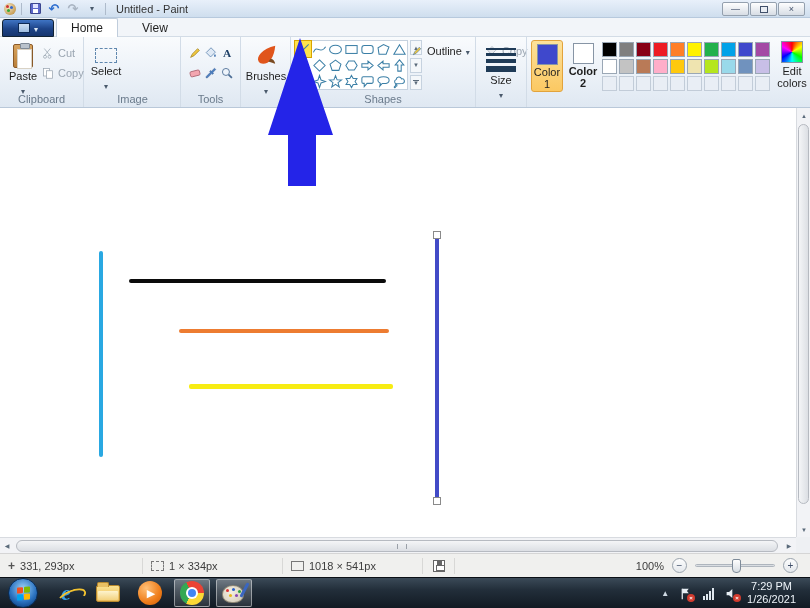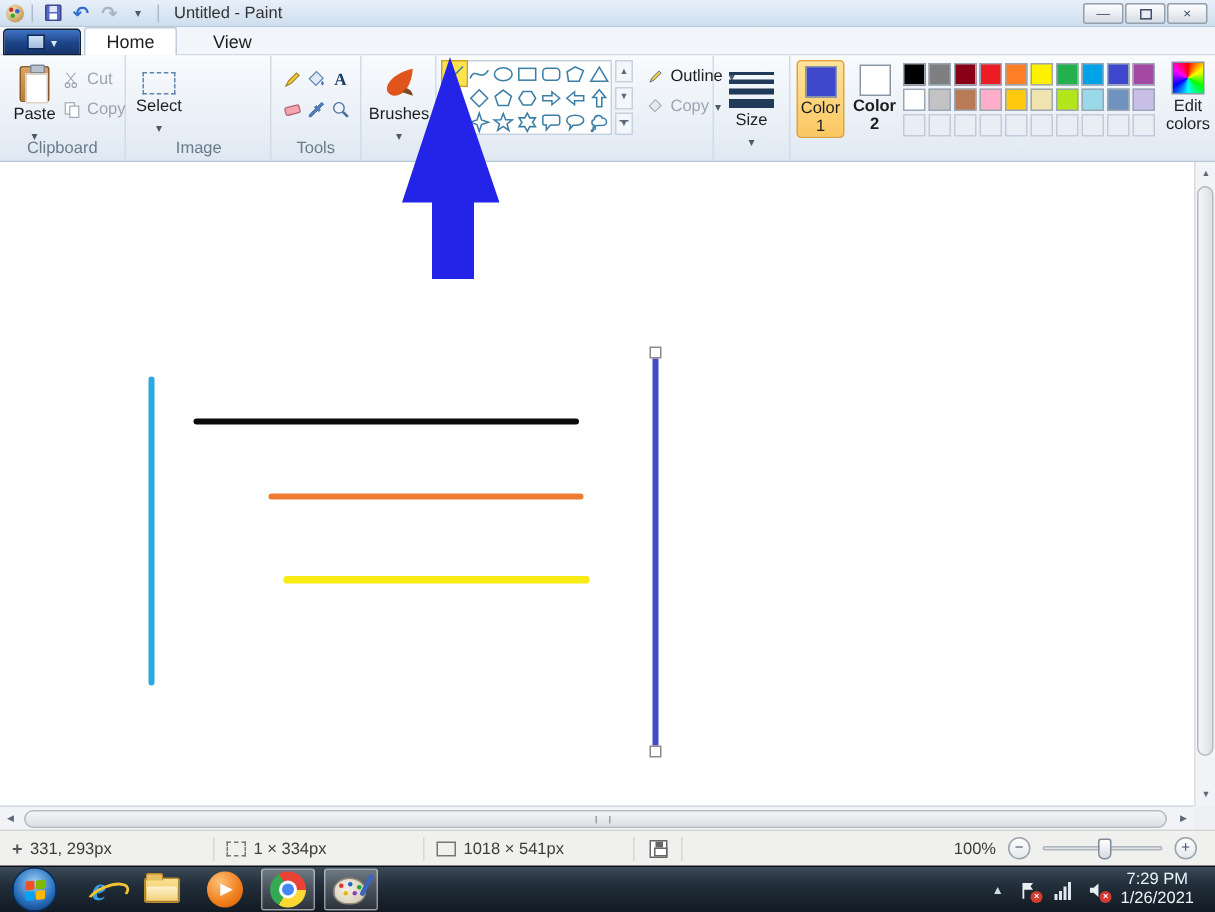--- a/index.html
+++ b/index.html
@@ -73,21 +73,21 @@
   .brushes-btn { position:absolute; left:4px; top:3px; width:42px; }
 
   
   .g-shapes { left:291px; width:185px; }
   .shapes-box { position:absolute; left:3px; top:3px; width:114px; height:50px; background:#fff; border:1px solid #c6d2df; display:grid; grid-template-columns:repeat(7,16px); grid-auto-rows:16px; }
   .shape-cell { display:flex; align-items:center; justify-content:center; }
   .shape-cell.selected { background:#ffe34c; outline:1px solid #d9a400; }
   .shapes-scroll { position:absolute; left:119px; top:3px; width:12px; height:50px; display:flex; flex-direction:column; justify-content:space-between; }
   .sbtn { width:12px; height:15px; font-size:6px; color:#5a6a7a; display:flex; align-items:center; justify-content:center; border:1px solid #c6d2df; background:#f4f7fa; }
   .more-glyph { border-top:1px solid #5a6a7a; line-height:5px; }
-  .outfill { position:absolute; left:140px; top:6px; display:flex; flex-direction:column; gap:4px; }
+  .outfill { position:absolute; left:120px; top:6px; display:flex; gap:16px; }
 
   
   .g-size { left:476px; width:51px; }
   .size-btn { position:absolute; left:6px; top:3px; width:38px; }
   .size-lines { display:flex; flex-direction:column; gap:3px; width:30px; padding-top:4px; }
   .size-lines i { background:#1f3b57; display:block; }
 
   
   .g-colors { left:527px; width:283px; border-right:none; }
   .colorbtn { position:absolute; top:3px; width:32px; display:flex; flex-direction:column; align-items:center; gap:1px; padding-top:3px; height:52px; border-radius:3px; text-align:center; line-height:12px; }
@@ -423,20 +423,21 @@
         <span class="caret"></span>
       </div>
       <div class="smallrow disabled">
         <svg class="shp" width="12" height="12" viewBox="0 0 16 16">
             <path d="M8 2 L13 7 L7.5 12.5 L2.5 7.5 Z" fill="#e6e9ee" stroke="#9aa5b1" stroke-width="0.9"></path>
           </svg>
         <span>Copy</span>
         <span class="caret"></span>
       </div>
     </div>
+    <div class="group-label">Shapes</div>
   </div>
 
   <div class="rgroup g-size">
     <div class="bigbtn size-btn">
       <span class="size-lines">
         <i style="height:2px"></i>
           <i style="height:3px"></i>
           <i style="height:4px"></i>
           <i style="height:6px"></i>
       </span>

